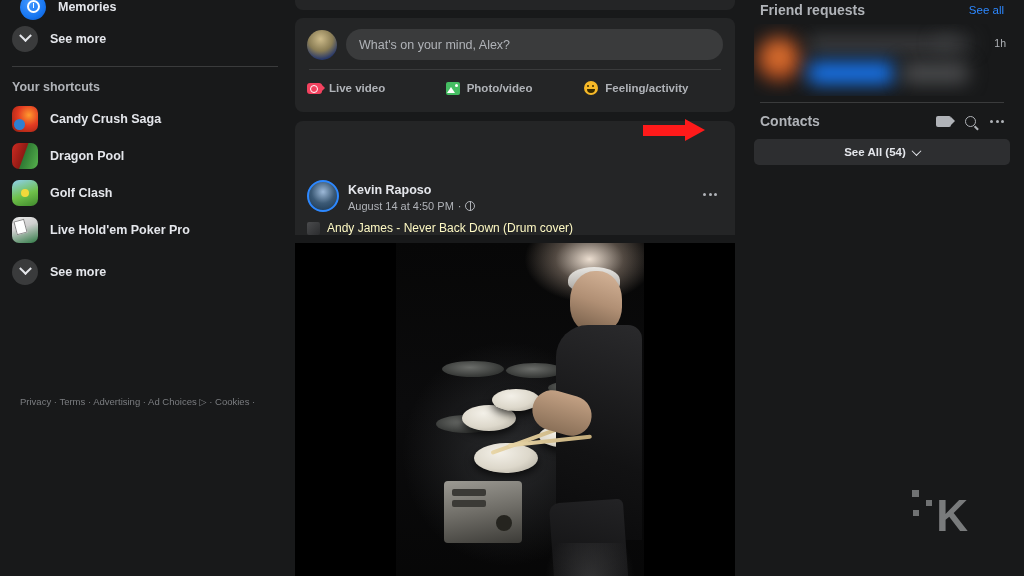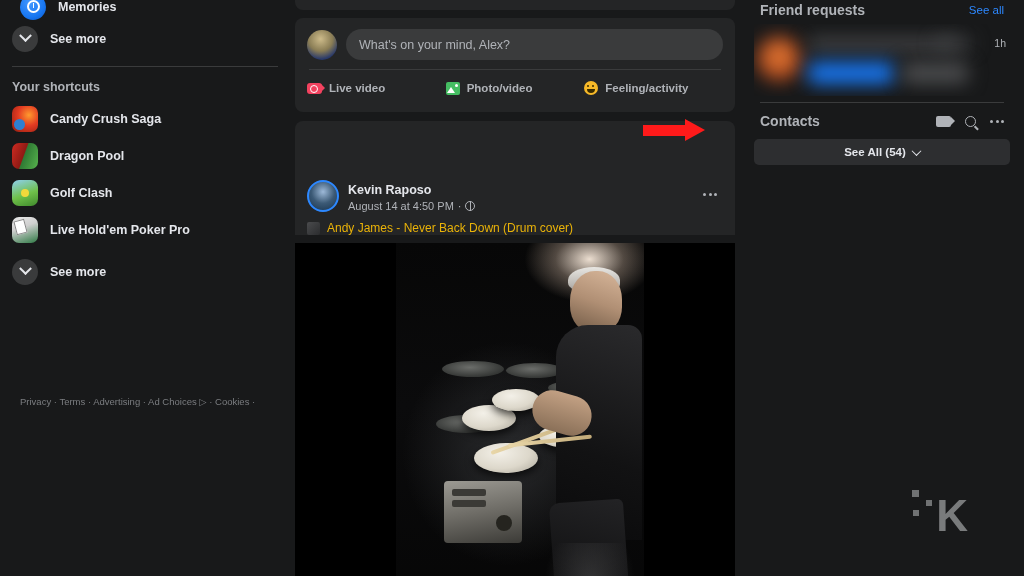--- a/index.html
+++ b/index.html
@@ -130,21 +130,21 @@
     width: 26px; height: 20px; display:flex; align-items:center; justify-content:center; gap:2.5px;
     cursor: pointer; border-radius: 50%;
   }
   .dots-menu i { width: 3px; height: 3px; border-radius: 50%; background: #b0b3b8; display: block; }
 
   .post-caption { display: flex; align-items: center; gap: 7px; margin-top: 9px; }
   .song-thumb {
     width: 13px; height: 13px; flex: 0 0 13px; border-radius: 2px;
     background: linear-gradient(135deg,#4a4b4d 0%, #2b2c2e 100%);
   }
-  .post-caption-text { color: #eab308; font-size: 12px; }
+  .post-caption-text { color: #fef9c3; font-size: 12px; }
 
   .video-wrap {
     width: 440px; margin: 8px auto 0;
     height: 405px;
     background: #000;
     position: relative; overflow: hidden;
   }
   .video-inner {
     position: absolute; left: 101px; top: 0; width: 248px; height: 405px;
     background:

